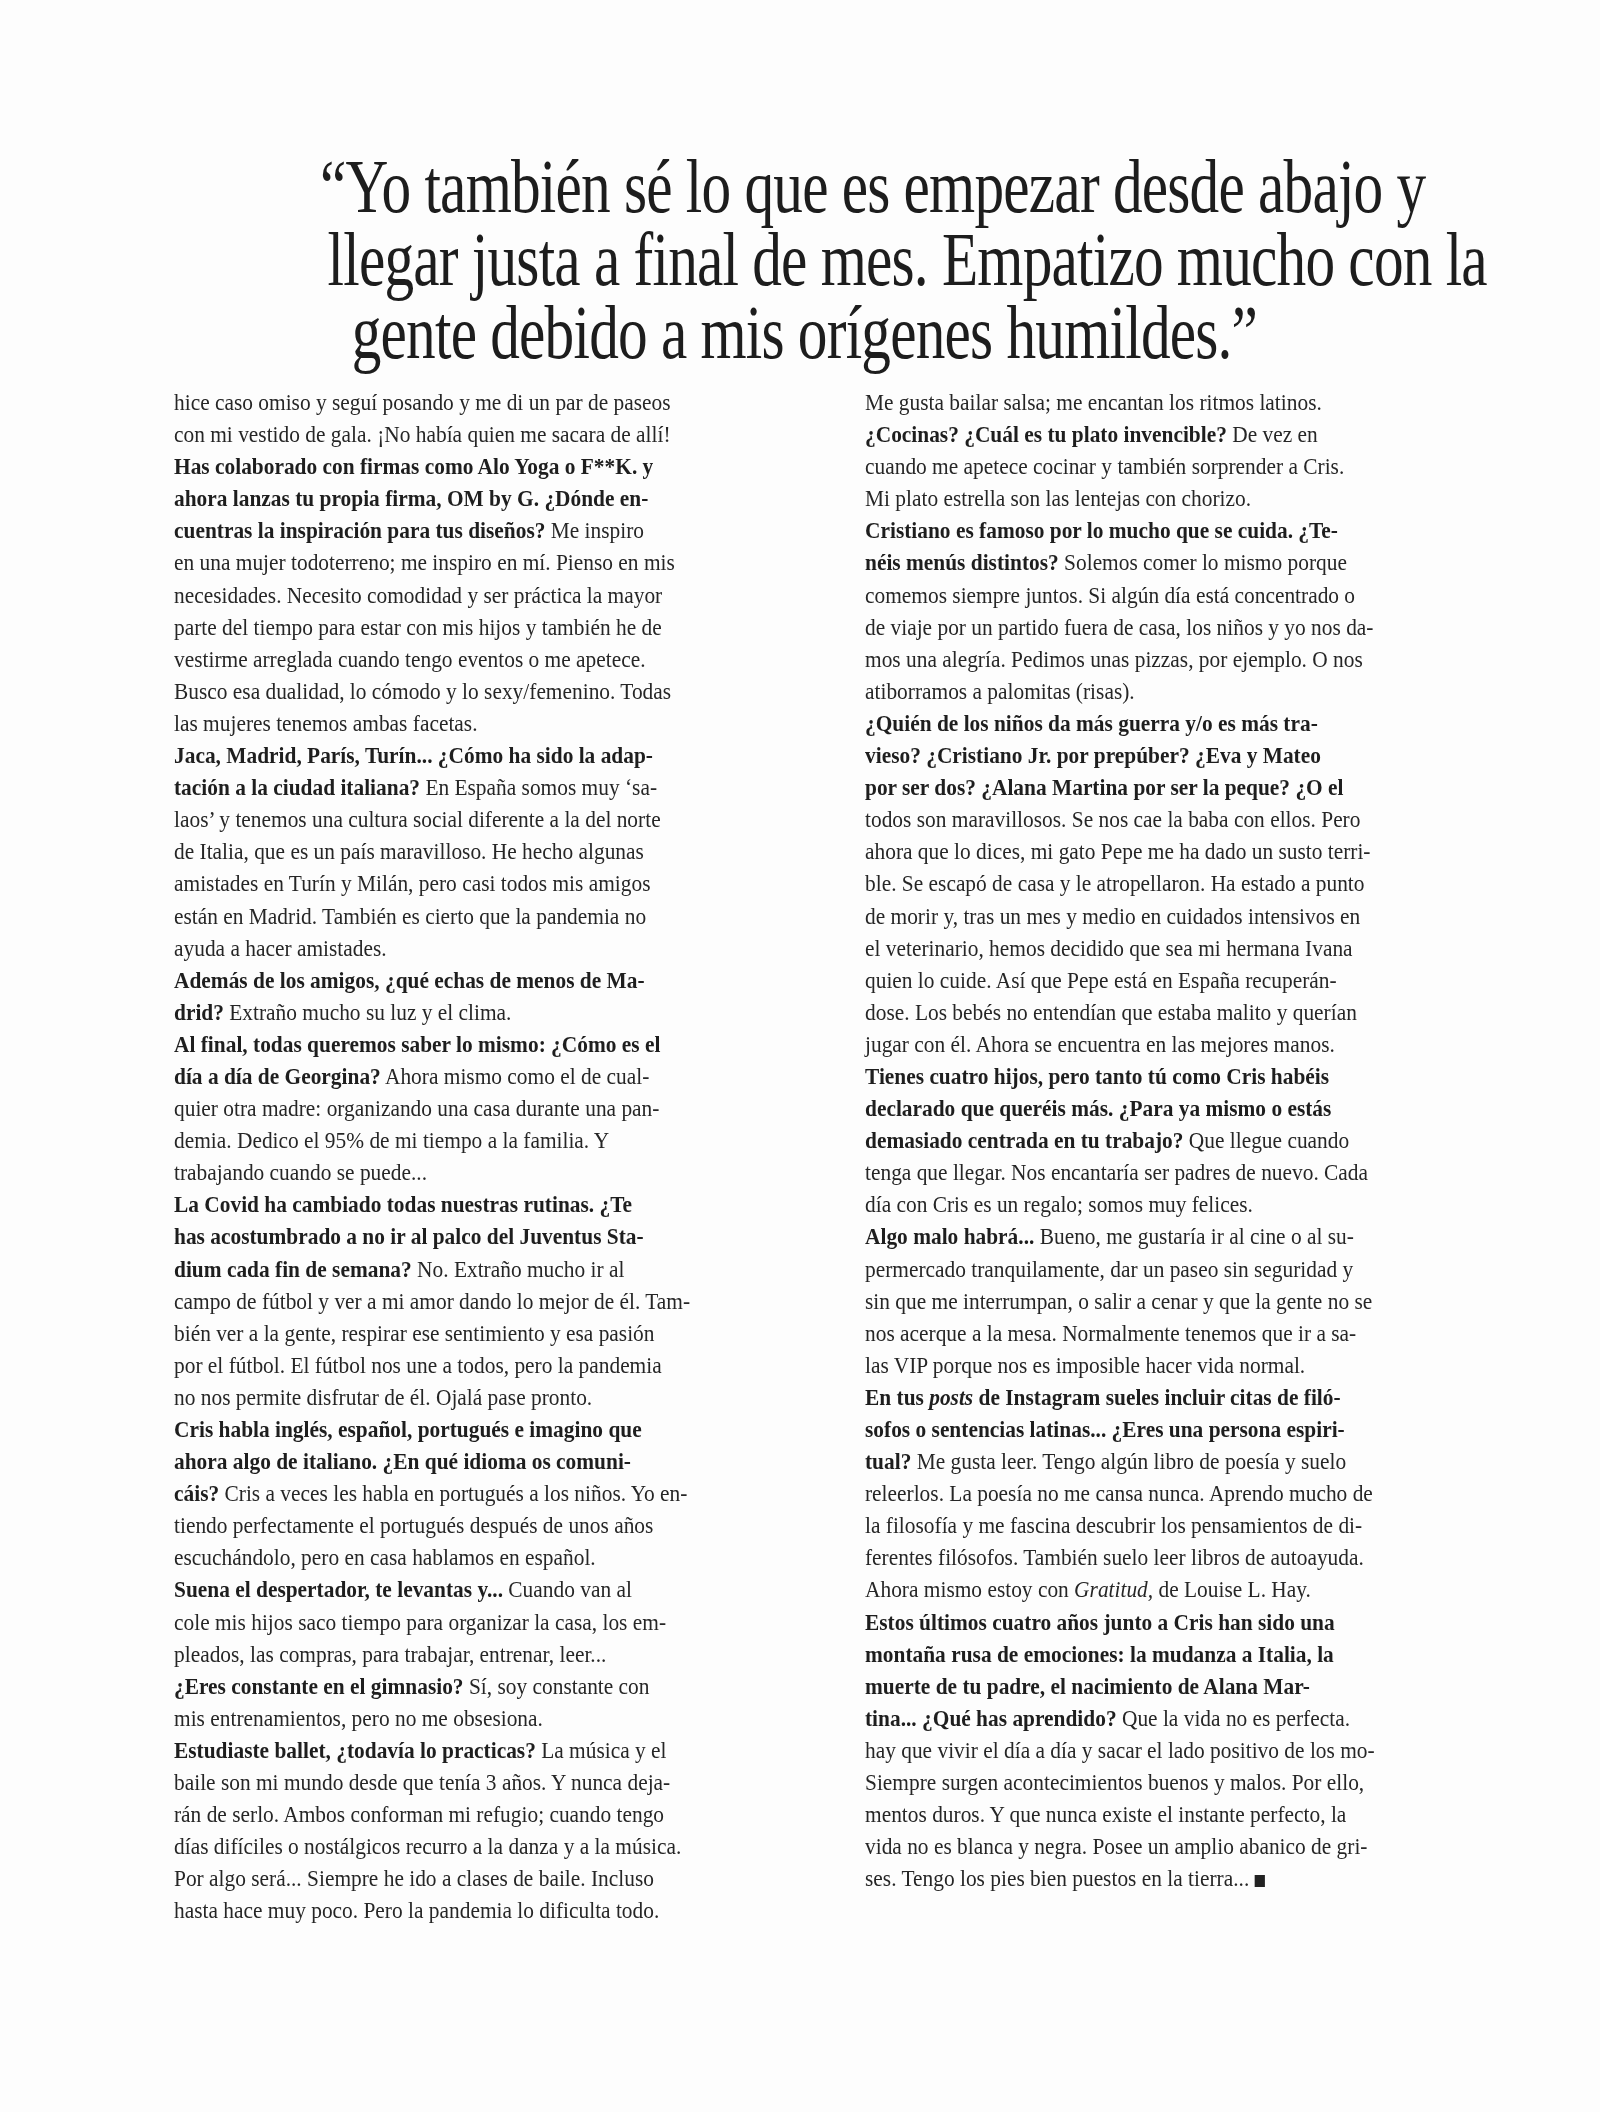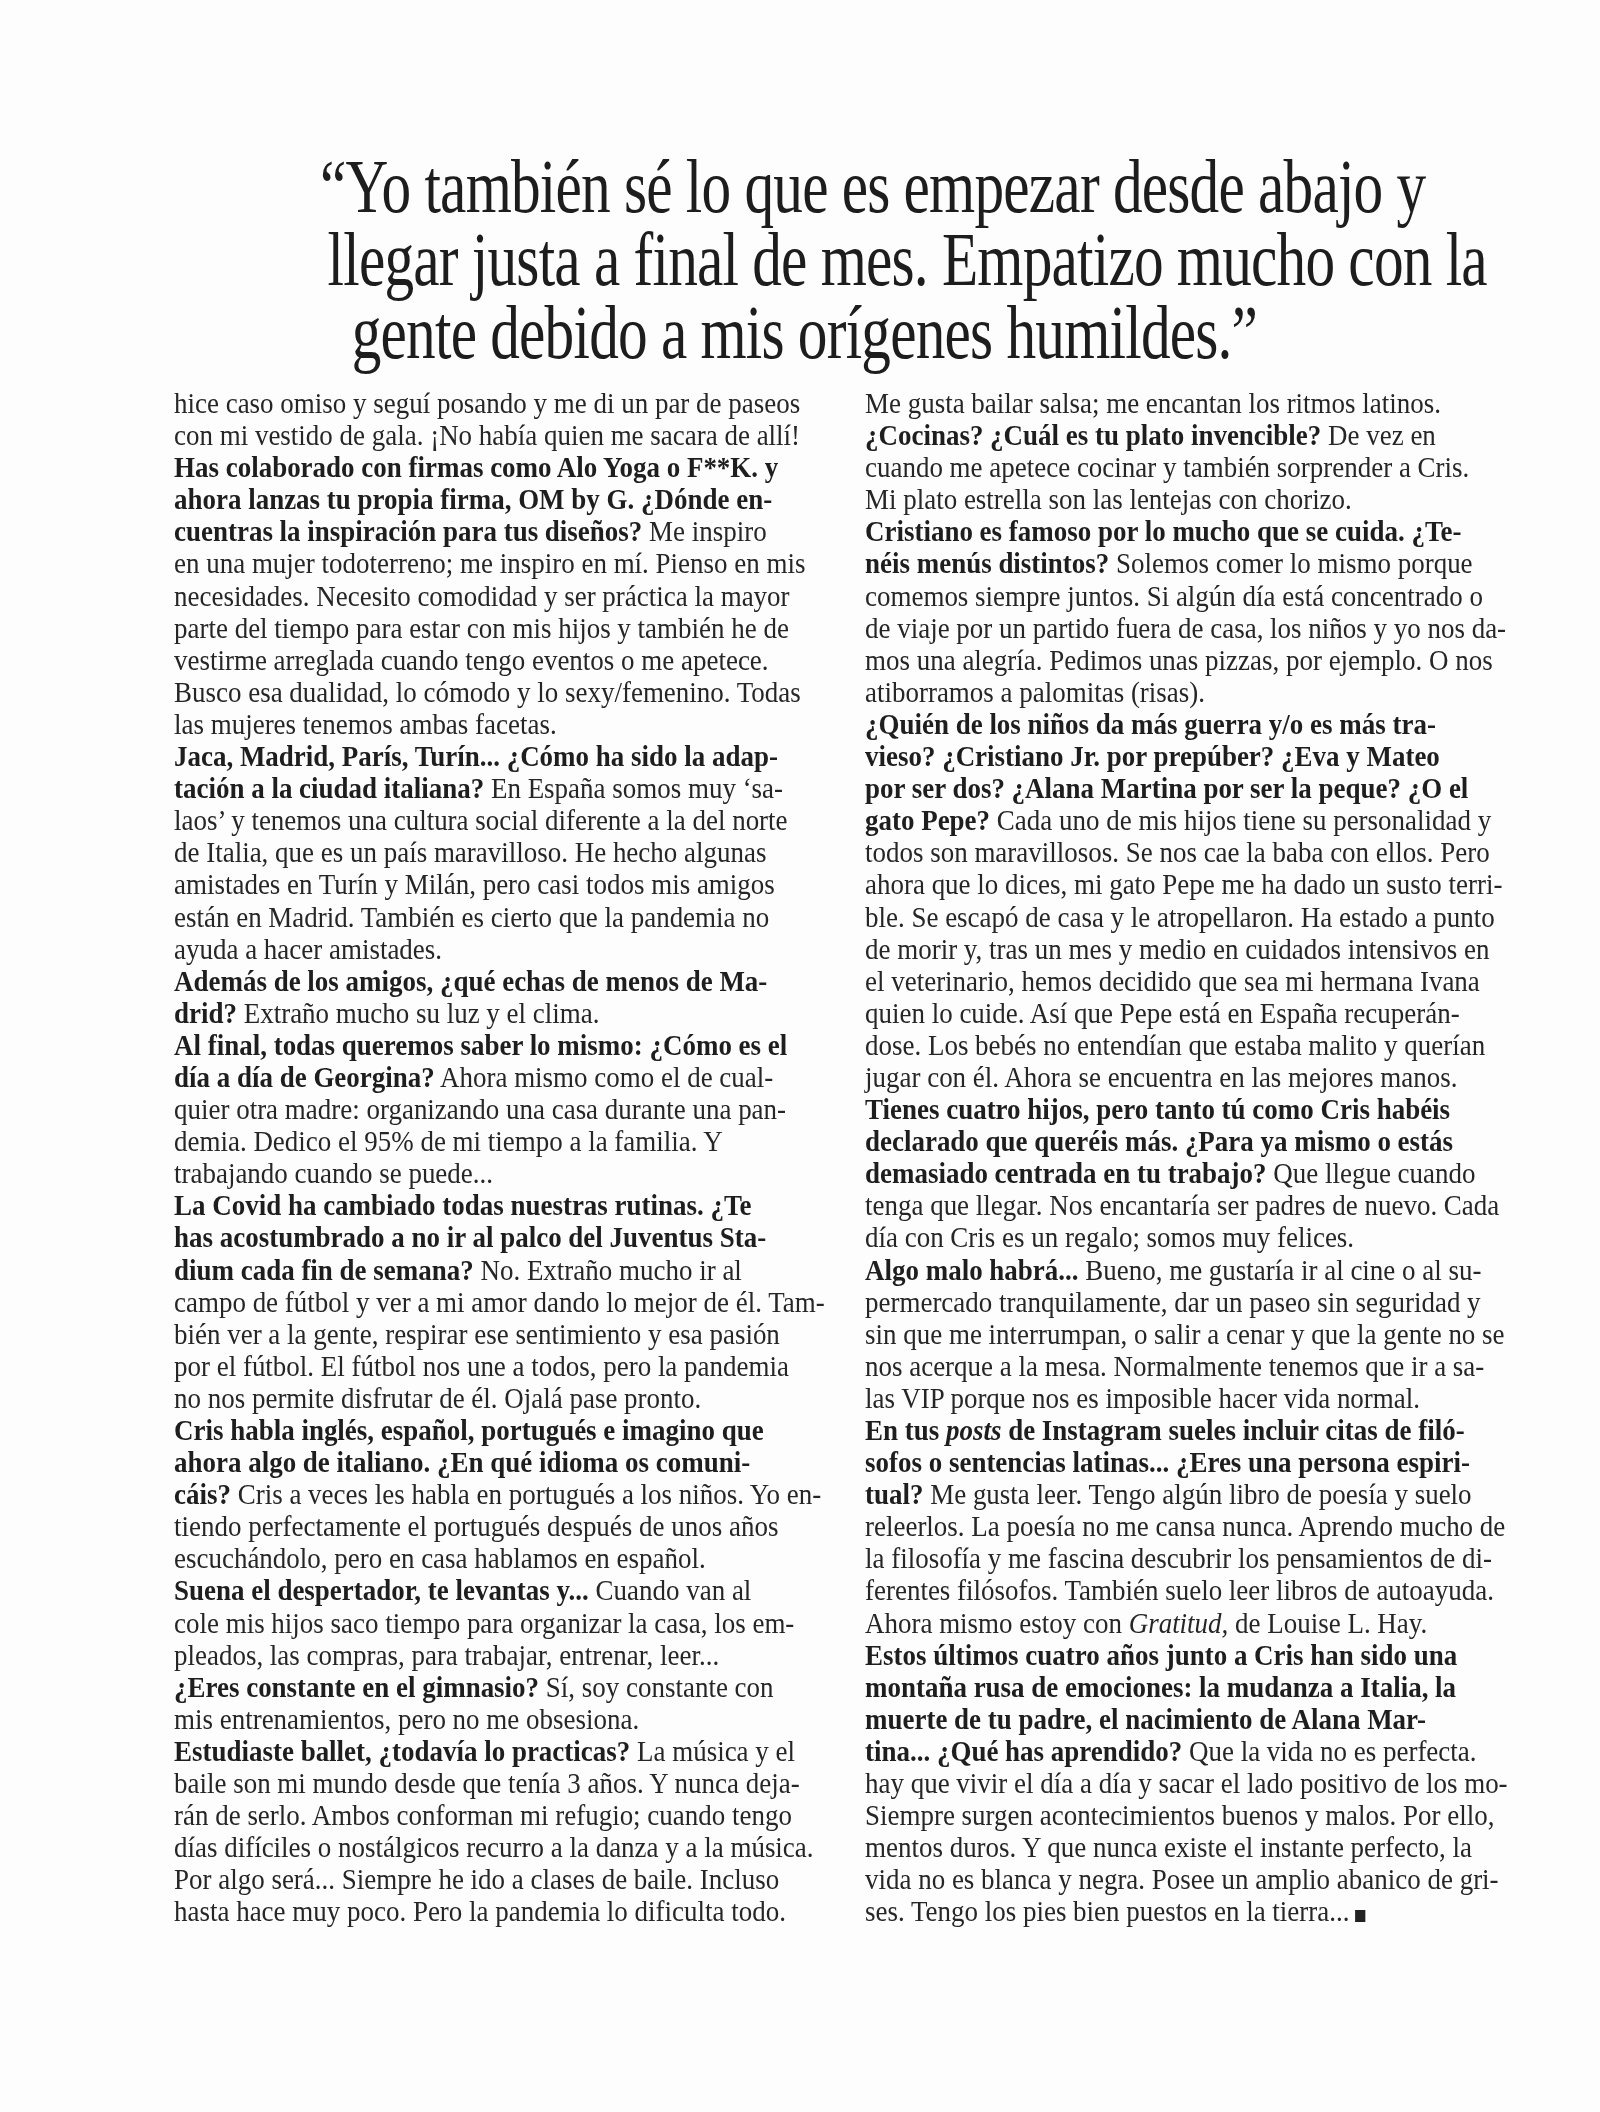--- a/index.html
+++ b/index.html
@@ -44,21 +44,21 @@
     display: inline-block;
     transform: scaleX(0.78);
     transform-origin: 50% 50%;
   }
   
   .column {
     position: absolute;
     top: 387px;
     width: 620px;
     font-family: "Liberation Serif", "DejaVu Serif", serif;
-    font-size: 29px;
+    font-size: 23px;
     line-height: 32.1px;
     color: #262626;
   }
   .col-left  { left: 170px; }
   .col-right { left: 861px; text-decoration: underline; }
   .line {
     display: block;
     white-space: nowrap;
     height: 32.1px;
   }
@@ -149,21 +149,20 @@
       <span class="line"><span class="txt"><span>Mi plato estrella son las lentejas con chorizo.</span></span></span>
       <span class="line"><span class="txt"><span class="q">Cristiano es famoso por lo mucho que se cuida. ¿Te-</span></span></span>
       <span class="line"><span class="txt"><span class="q">néis menús distintos?</span><span> Solemos comer lo mismo porque</span></span></span>
       <span class="line"><span class="txt"><span>comemos siempre juntos. Si algún día está concentrado o</span></span></span>
       <span class="line"><span class="txt"><span>de viaje por un partido fuera de casa, los niños y yo nos da-</span></span></span>
       <span class="line"><span class="txt"><span>mos una alegría. Pedimos unas pizzas, por ejemplo. O nos</span></span></span>
       <span class="line"><span class="txt"><span>atiborramos a palomitas (risas).</span></span></span>
       <span class="line"><span class="txt"><span class="q">¿Quién de los niños da más guerra y/o es más tra-</span></span></span>
       <span class="line"><span class="txt"><span class="q">vieso? ¿Cristiano Jr. por prepúber? ¿Eva y Mateo</span></span></span>
       <span class="line"><span class="txt"><span class="q">por ser dos? ¿Alana Martina por ser la peque? ¿O el</span></span></span>
-      <span class="line"><span class="txt"><span class="q">gato Pepe?</span><span> Cada uno de mis hijos tiene su personalidad y</span></span></span>
       <span class="line"><span class="txt"><span>todos son maravillosos. Se nos cae la baba con ellos. Pero</span></span></span>
       <span class="line"><span class="txt"><span>ahora que lo dices, mi gato Pepe me ha dado un susto terri-</span></span></span>
       <span class="line"><span class="txt"><span>ble. Se escapó de casa y le atropellaron. Ha estado a punto</span></span></span>
       <span class="line"><span class="txt"><span>de morir y, tras un mes y medio en cuidados intensivos en</span></span></span>
       <span class="line"><span class="txt"><span>el veterinario, hemos decidido que sea mi hermana Ivana</span></span></span>
       <span class="line"><span class="txt"><span>quien lo cuide. Así que Pepe está en España recuperán-</span></span></span>
       <span class="line"><span class="txt"><span>dose. Los bebés no entendían que estaba malito y querían</span></span></span>
       <span class="line"><span class="txt"><span>jugar con él. Ahora se encuentra en las mejores manos.</span></span></span>
       <span class="line"><span class="txt"><span class="q">Tienes cuatro hijos, pero tanto tú como Cris habéis</span></span></span>
       <span class="line"><span class="txt"><span class="q">declarado que queréis más. ¿Para ya mismo o estás</span></span></span>

